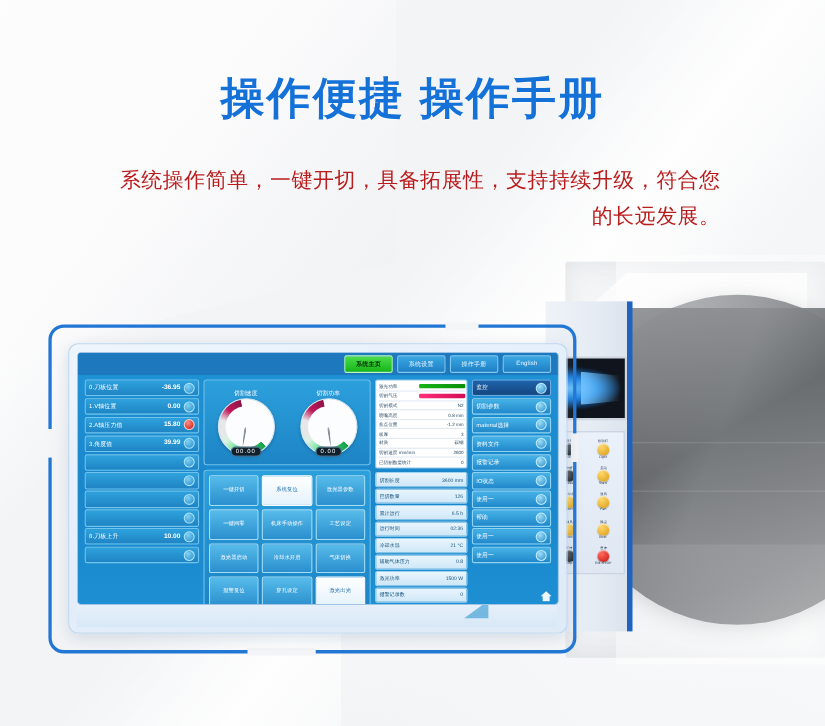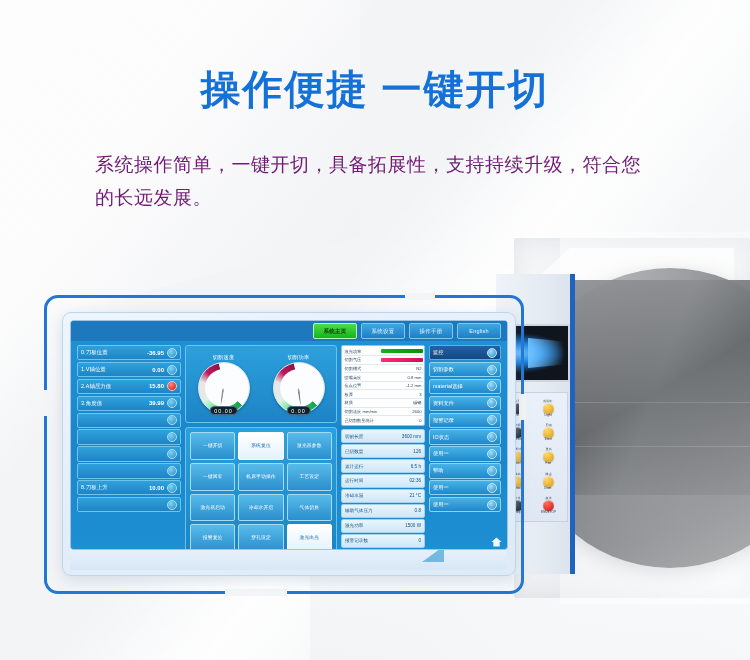--- a/index.html
+++ b/index.html
@@ -31,22 +31,22 @@
     transform:skewY(10deg);opacity:.9;
   }
 
   
   #headline{
     position:absolute;left:0;right:0;top:62px;text-align:center;
     font-size:40px;font-weight:bold;color:#1471d8;letter-spacing:2px;
     text-shadow:0 1px 0 rgba(255,255,255,.6);
   }
   #subtitle{
-    position:absolute;left:95px;right:95px;top:148px;text-align:left;
-    font-size:19px;line-height:33px;color:#701a75;letter-spacing:.5px;
+    position:absolute;left:95px;right:95px;top:148px;text-align:right;
+    font-size:19px;line-height:33px;color:#b91c1c;letter-spacing:.5px;
   }
 
   
   .machine{position:absolute;left:496px;top:232px;width:254px;height:372px;}
   .mach-body{
     position:absolute;left:18px;top:6px;width:236px;height:360px;
     background:linear-gradient(100deg,#f7f8f9 0%,#eceef0 40%,#f6f7f8 100%);
     border-radius:2px;
     box-shadow:inset 0 0 24px rgba(200,205,212,.5);
   }
@@ -287,21 +287,21 @@
 </style>
 </head>
 <body>
 
 <div id="bg">
   <div class="sheen"></div>
   <div class="tri1"></div>
   <div class="tri2"></div>
 </div>
 
-<div id="headline">操作便捷  一键开切</div>
+<div id="headline">操作便捷  操作手册</div>
 <div id="subtitle">系统操作简单，一键开切，具备拓展性，支持持续升级，符合您的长远发展。</div>
 
 <div class="machine">
   <div class="mach-body"></div>
   <div class="mach-hood"></div>
   <div class="mach-drum"></div>
   <div class="mach-drum-face"></div>
   <div class="mach-seam" style="top:170px"></div>
   <div class="mach-seam" style="top:214px"></div>
   <div class="mach-glass"></div>

